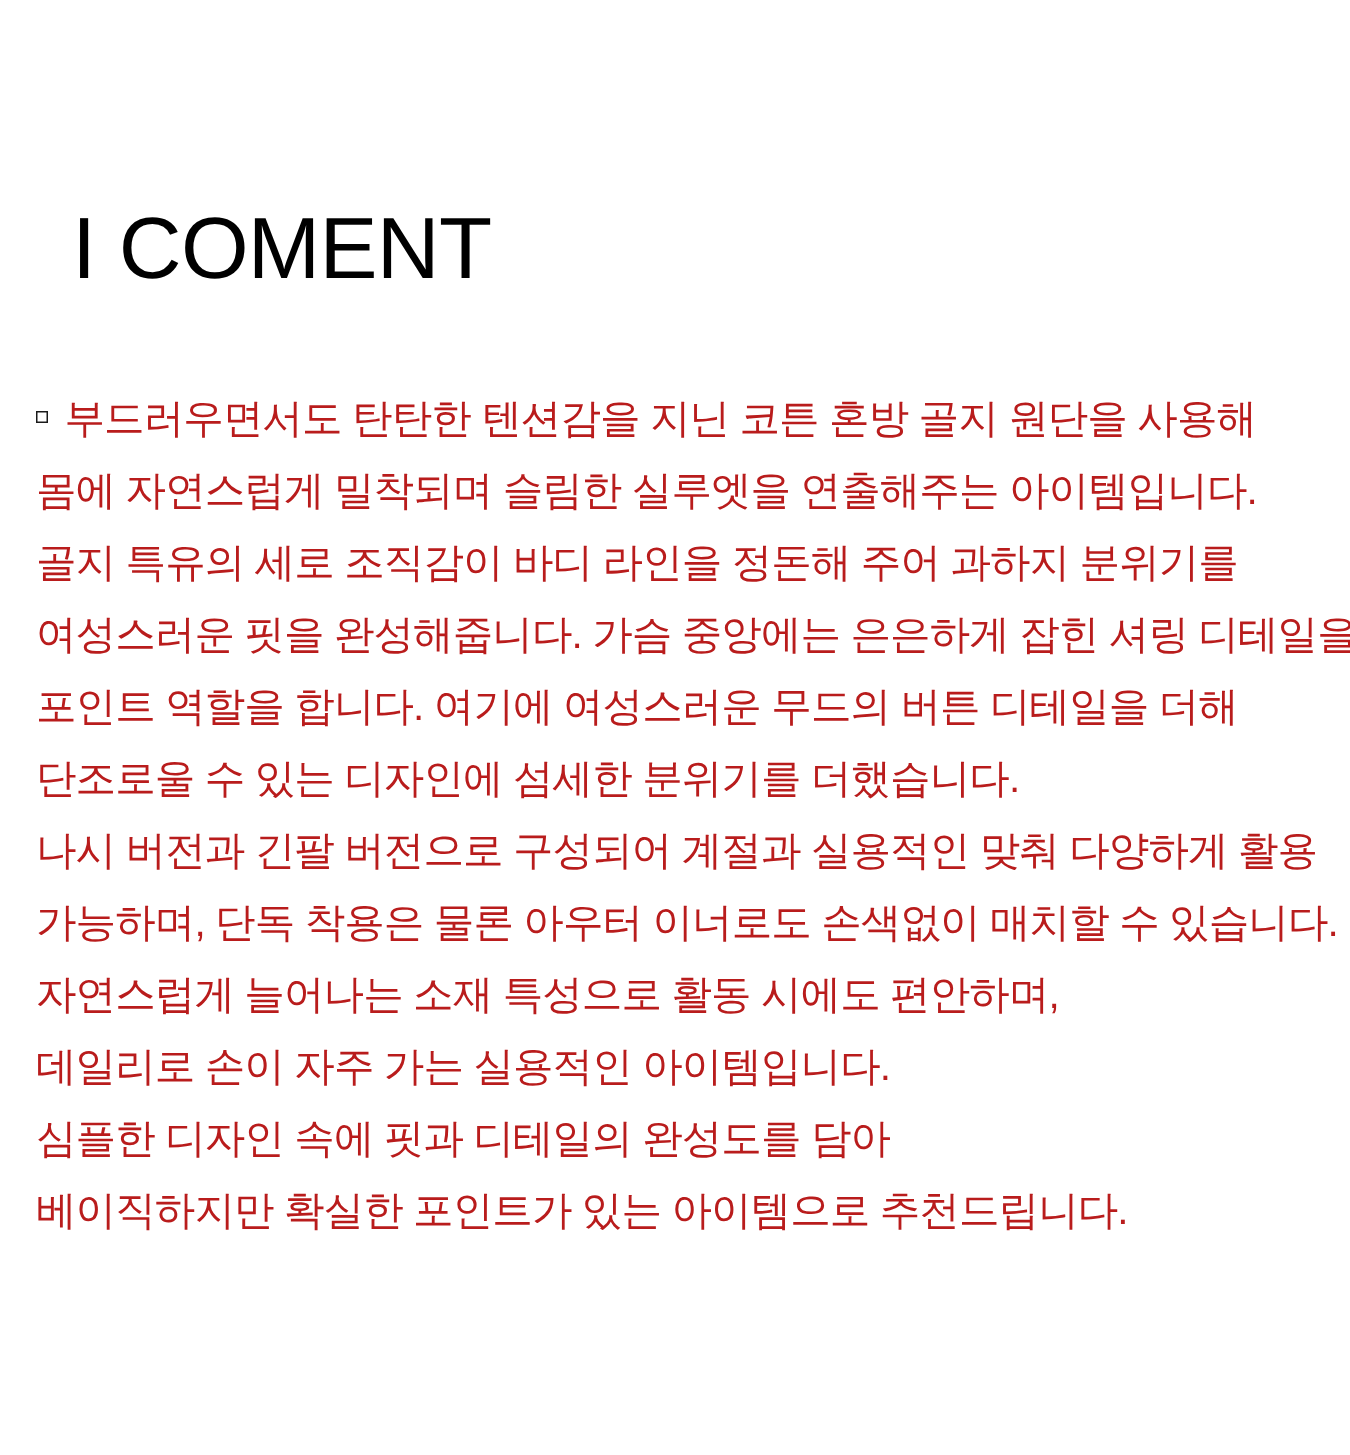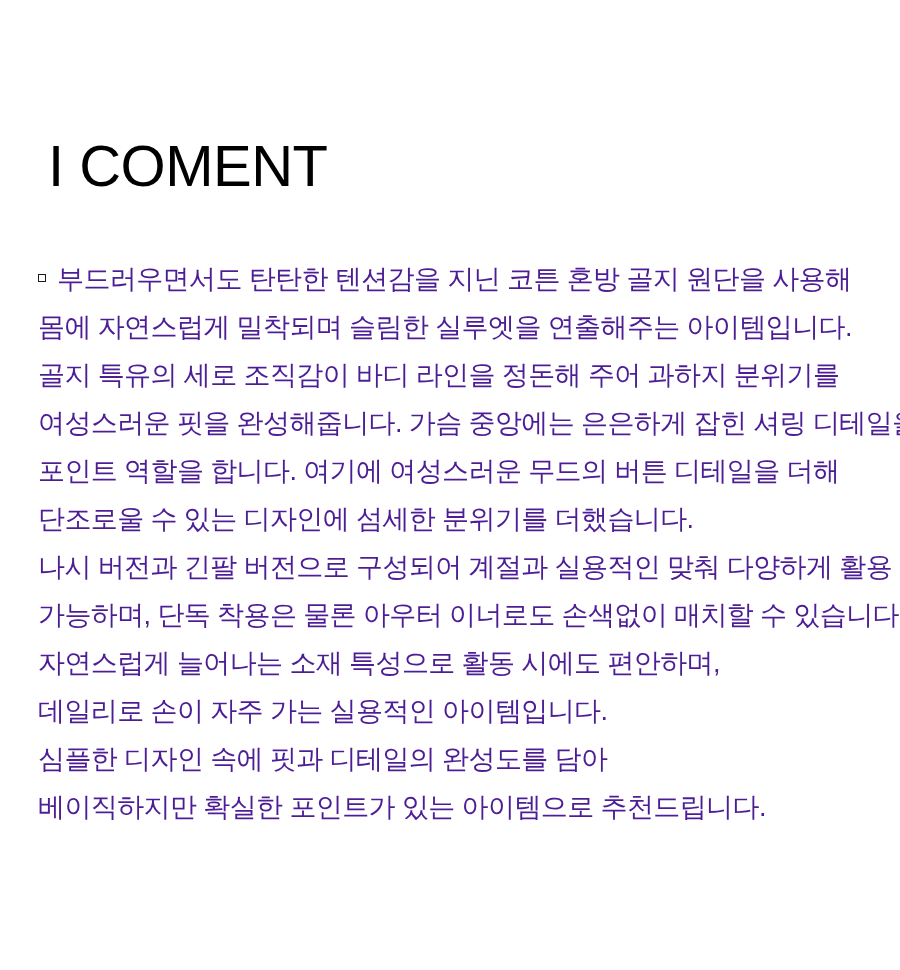--- a/index.html
+++ b/index.html
@@ -22,24 +22,24 @@
     margin: 12px;
     font-size: 58px;
     line-height: 1;
     font-weight: 500;
     letter-spacing: -0.5px;
     color: #000000;
     white-space: nowrap;
   }
   .description {
     position: absolute;
-    left: 38px;
+    left: 24px;
     top: 255px;
     width: 850px;
-    color: #4c1d95;
+    color: #b91c1c;
     font-size: 27px;
     font-weight: 400;
     letter-spacing: -0.6px;
   }
   .desc-line {
     height: 48px;
     line-height: 48px;
     white-space: nowrap;
   }
   .square-bullet {

